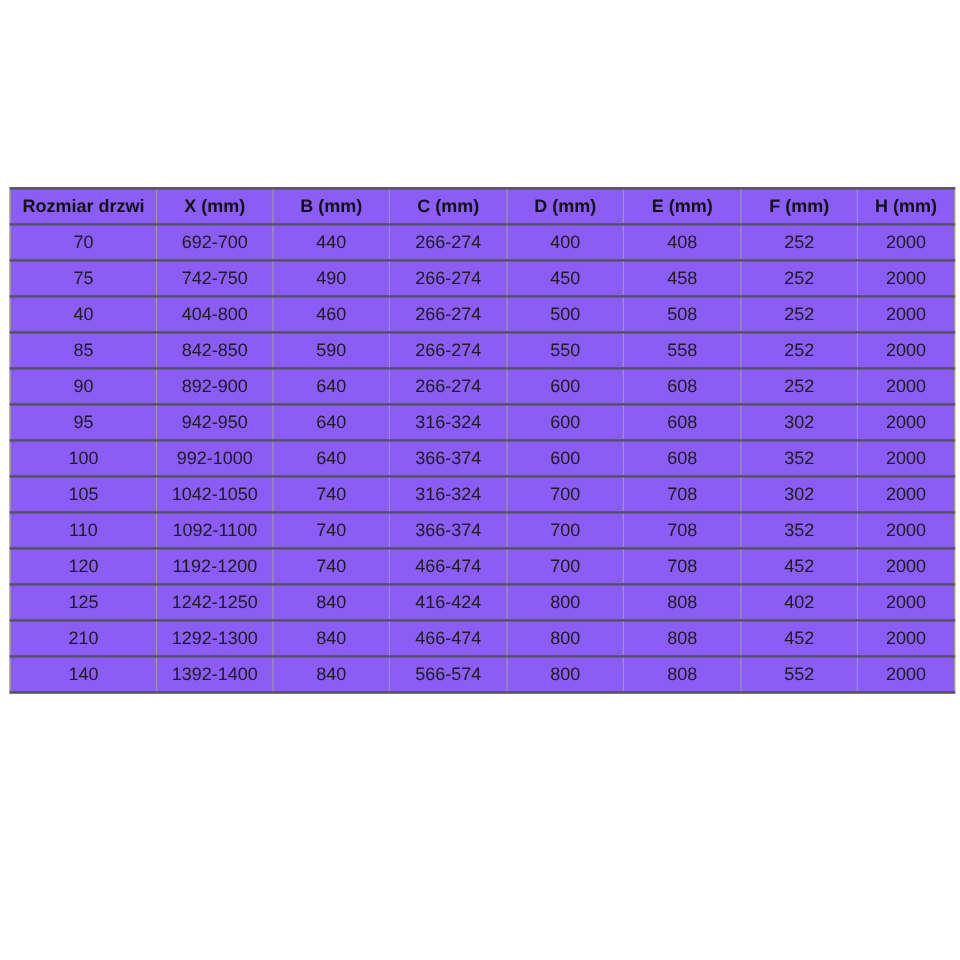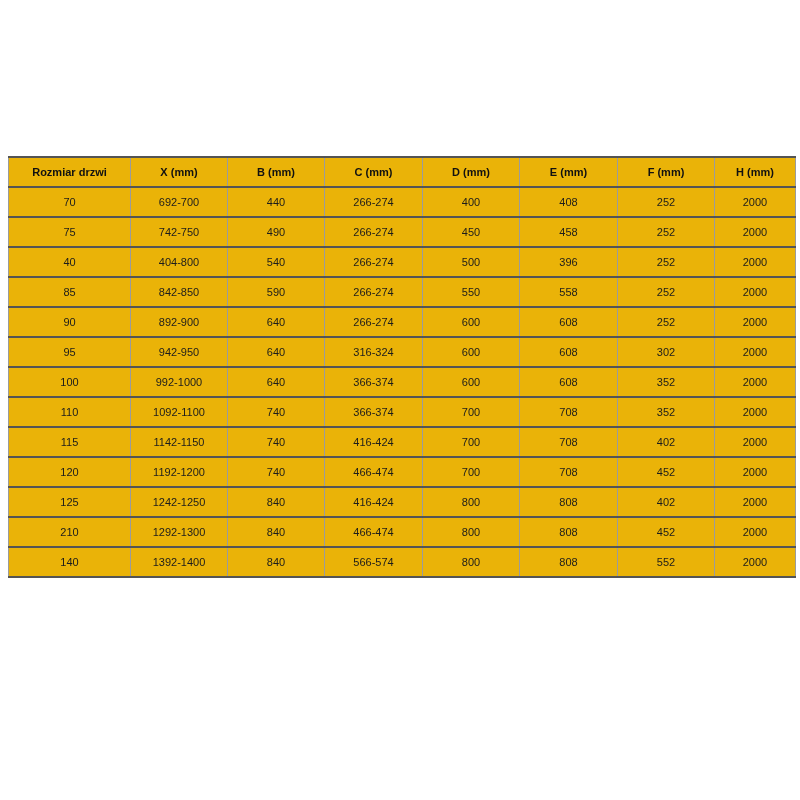--- a/index.html
+++ b/index.html
@@ -17,23 +17,23 @@
     position: absolute;
     left: 8px;
     top: 156px;
     width: 788px;
   }
   table.size-table {
     border-collapse: collapse;
     table-layout: fixed;
     width: 788px;
     font-family: "Liberation Sans", sans-serif;
-    font-size: 11px;
+    font-size: 15px;
     color: #1c1c1c;
-    background: #eab308;
+    background: #8b5cf6;
   }
   table.size-table th,
   table.size-table td {
     height: 28px;
     padding: 0 2px;
     text-align: center;
     vertical-align: middle;
     border-left: 1px solid #9b9b9b;
     border-right: 1px solid #9b9b9b;
     border-top: 2px solid #545454;
@@ -93,24 +93,24 @@
           <td>490</td>
           <td>266-274</td>
           <td>450</td>
           <td>458</td>
           <td>252</td>
           <td>2000</td>
         </tr>
         <tr>
           <td>40</td>
           <td>404-800</td>
-          <td>540</td>
+          <td>460</td>
           <td>266-274</td>
           <td>500</td>
-          <td>396</td>
+          <td>508</td>
           <td>252</td>
           <td>2000</td>
         </tr>
         <tr>
           <td>85</td>
           <td>842-850</td>
           <td>590</td>
           <td>266-274</td>
           <td>550</td>
           <td>558</td>
@@ -141,40 +141,40 @@
           <td>100</td>
           <td>992-1000</td>
           <td>640</td>
           <td>366-374</td>
           <td>600</td>
           <td>608</td>
           <td>352</td>
           <td>2000</td>
         </tr>
         <tr>
+          <td>105</td>
+          <td>1042-1050</td>
+          <td>740</td>
+          <td>316-324</td>
+          <td>700</td>
+          <td>708</td>
+          <td>302</td>
+          <td>2000</td>
+        </tr>
+        <tr>
           <td>110</td>
           <td>1092-1100</td>
           <td>740</td>
           <td>366-374</td>
           <td>700</td>
           <td>708</td>
           <td>352</td>
           <td>2000</td>
         </tr>
         <tr>
-          <td>115</td>
-          <td>1142-1150</td>
-          <td>740</td>
-          <td>416-424</td>
-          <td>700</td>
-          <td>708</td>
-          <td>402</td>
-          <td>2000</td>
-        </tr>
-        <tr>
           <td>120</td>
           <td>1192-1200</td>
           <td>740</td>
           <td>466-474</td>
           <td>700</td>
           <td>708</td>
           <td>452</td>
           <td>2000</td>
         </tr>
         <tr>

